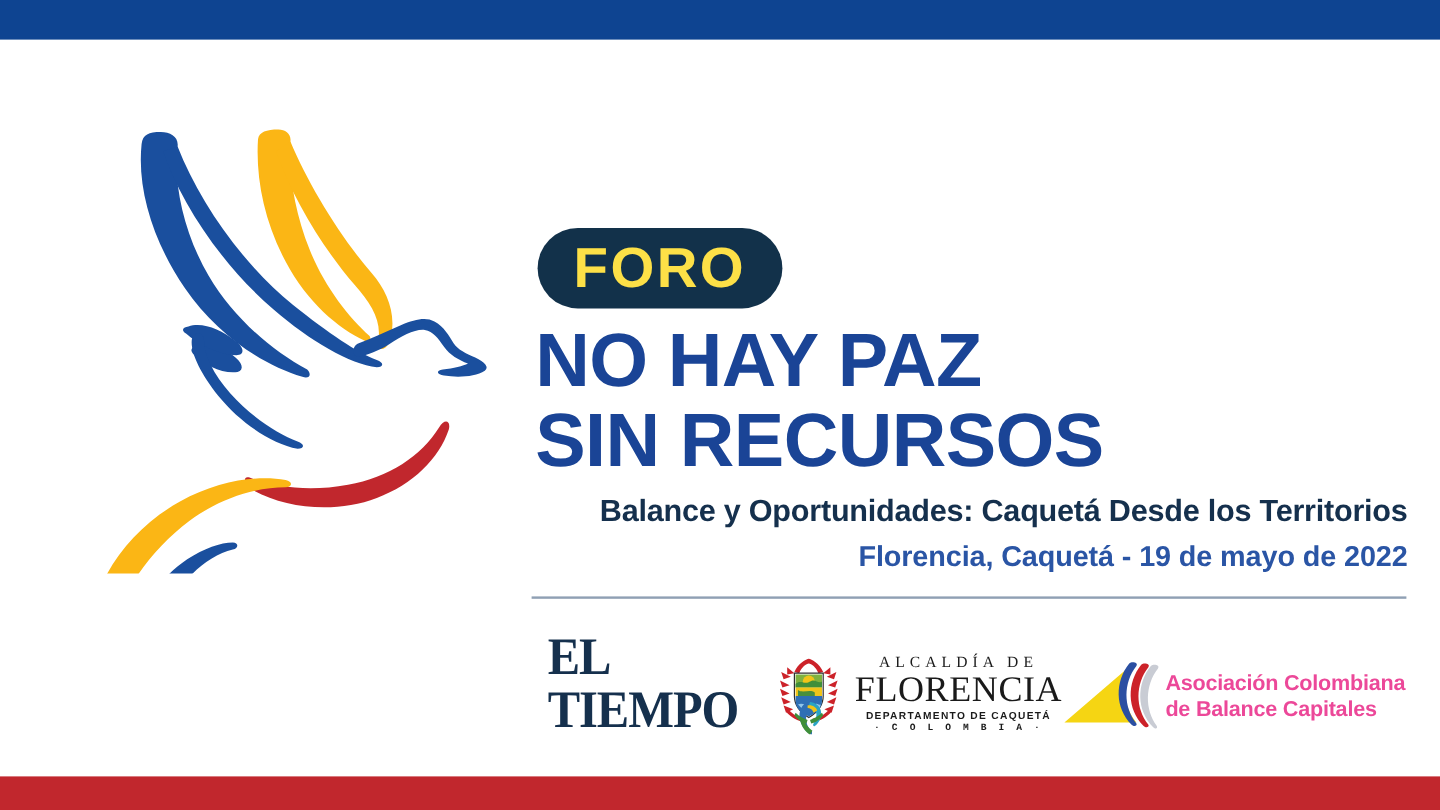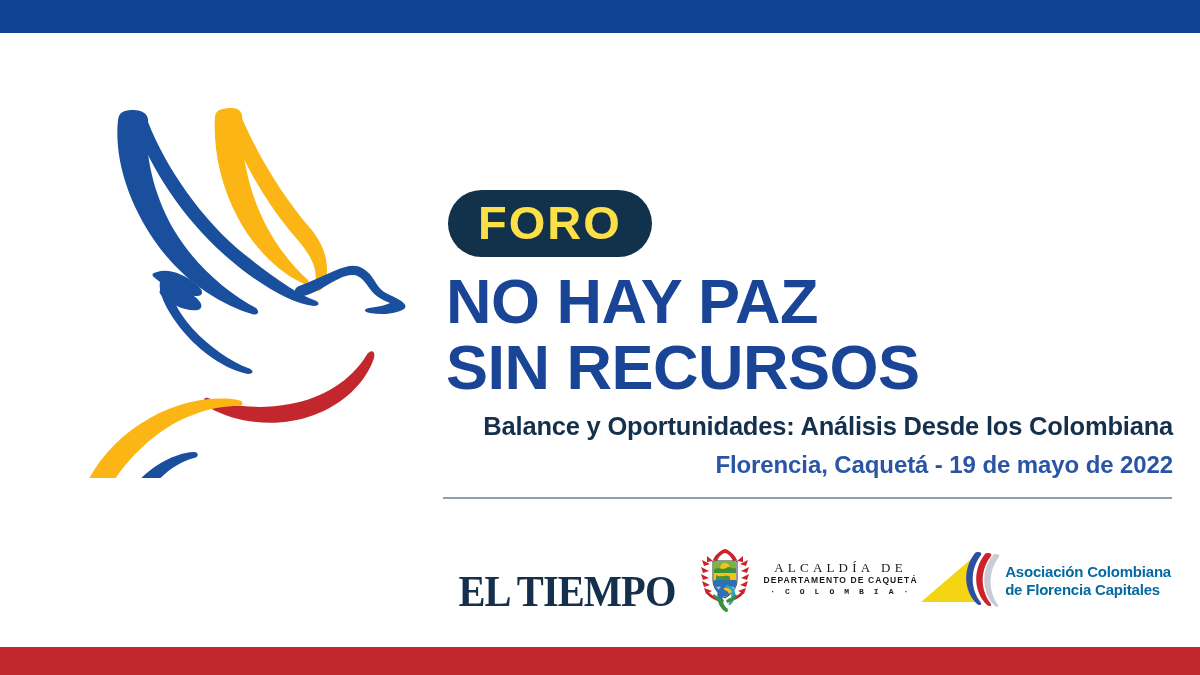--- a/index.html
+++ b/index.html
@@ -163,22 +163,22 @@
 
   
   .logo-acc {
     display: flex;
     align-items: center;
     gap: 4px;
     margin-right: 4px;
   }
   .acc-mark { width: 82px; height: 66px; display: block; }
   .acc-text {
-    color: #0369a1;
-    font-size: 15px;
+    color: #ec4899;
+    font-size: 18px;
     font-weight: bold;
     line-height: 1.22;
     letter-spacing: -0.2px;
     white-space: nowrap;
   }
 </style>
 </head>
 <body>
 
 <div class="poster">
@@ -244,21 +244,21 @@
 
   <div class="content">
 
     <div class="foro-badge">FORO</div>
 
     <div class="headline">
       <span class="headline-line">NO HAY PAZ</span>
       <span class="headline-line">SIN RECURSOS</span>
     </div>
 
-    <div class="subtitle">Balance y Oportunidades: Análisis Desde los Colombiana</div>
+    <div class="subtitle">Balance y Oportunidades: Caquetá Desde los Territorios</div>
 
     <div class="dateline">Florencia, Caquetá - 19 de mayo de 2022</div>
 
     <div class="divider"></div>
   </div>
 
   <div class="logos">
 
     <div class="logo-eltiempo">EL TIEMPO</div>
 
@@ -310,20 +310,21 @@
         <path d="M28 44 C 31 43, 35 45, 36 48 L33 50 C 32 47, 30 46, 28 46 Z" fill="#f0c419"></path>
         <path d="M24 55 C 26 59, 29 63, 32 65 L30 68 C 26 66, 23 61, 22 57 Z" fill="#3f8f3a"></path>
 
         <g fill="#3f8f3a">
           <path d="M18 50 C 21 53, 25 55, 28 56 L27 59 C 23 58, 19 55, 17 52 Z"></path>
           <path d="M40 50 C 37 53, 33 55, 30 56 L31 59 C 35 58, 39 55, 41 52 Z"></path>
         </g>
       </svg>
       <div class="alcaldia-text">
         <div class="alc-l1">ALCALDÍA  DE</div>
+        <div class="alc-l2">FLORENCIA</div>
         <div class="alc-l3">DEPARTAMENTO DE CAQUETÁ</div>
         <div class="alc-l4">· C O L O M B I A ·</div>
       </div>
     </div>
 
     <div class="logo-acc">
       <svg class="acc-mark" viewBox="0 0 82 66" xmlns="http://www.w3.org/2000/svg">
 
         <path d="M58 6 L2 54 L62 54 C 52 42, 48 22, 58 6 Z" fill="#f5d513"></path>
 
@@ -331,18 +332,18 @@
                  C 51 41, 51 21, 62 7 C 64 4, 58 3, 56 5 Z" fill="#2b4fa2"></path>
 
         <path d="M66 6 C 54 21, 54 43, 68 57 C 70 59, 73 58, 72 56
                  C 61 42, 61 22, 72 8 C 74 5, 68 4, 66 6 Z" fill="#cc2229"></path>
 
         <path d="M74 7 C 62 22, 62 44, 76 58 C 78 60, 80 59, 79 57
                  C 69 43, 69 23, 80 9 C 82 6, 76 5, 74 7 Z" fill="#c9ccd4"></path>
       </svg>
       <div class="acc-text">
         <div>Asociación Colombiana</div>
-        <div>de Florencia Capitales</div>
+        <div>de Balance Capitales</div>
       </div>
     </div>
 
   </div>
 </div>
 
 </body></html>

